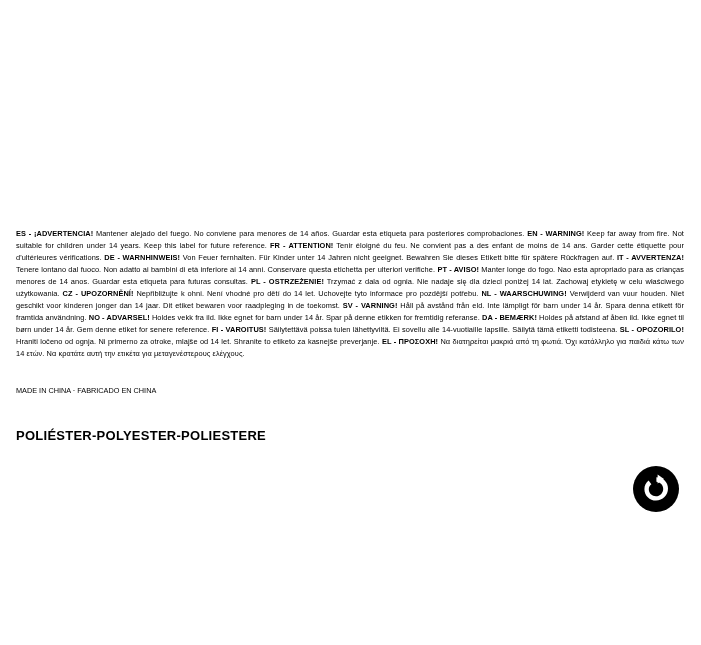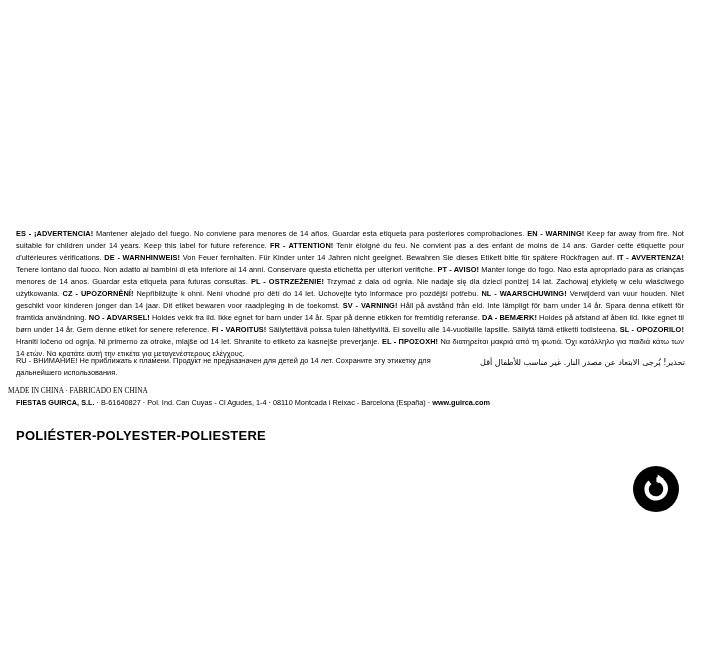--- a/index.html
+++ b/index.html
@@ -54,25 +54,24 @@
     position: absolute;
     left: 16px;
     top: 355px;
     width: 420px;
     font-size: 7.4px;
     line-height: 1.62;
     text-align: left;
   }
   .made-in {
     position: absolute;
-    left: 8px;
+    left: 16px;
     top: 385px;
     font-size: 7.3px;
     line-height: 1.6;
-    font-family: Liberation Serif, serif;
   }
   .company-line {
     position: absolute;
     left: 16px;
     top: 397px;
     font-size: 7.3px;
     line-height: 1.6;
     white-space: nowrap;
   }
   .company-line .bold {
@@ -128,34 +127,26 @@
     <span class="lang">DA - BEMÆRK!</span>
     <span class="txt">Holdes på afstand af åben ild. Ikke egnet til børn under 14 år. Gem denne etiket for senere reference.</span>
     <span class="lang">FI - VAROITUS!</span>
     <span class="txt">Säilytettävä poissa tulen lähettyviltä. Ei sovellu alle 14-vuotiaille lapsille. Säilytä tämä etiketti todisteena.</span>
     <span class="lang">SL - OPOZORILO!</span>
     <span class="txt">Hraniti ločeno od ognja. Ni primerno za otroke, mlajše od 14 let. Shranite to etiketo za kasnejše preverjanje.</span>
     <span class="lang">EL - ΠΡΟΣΟΧΗ!</span>
     <span class="txt">Να διατηρείται μακριά από τη φωτιά. Όχι κατάλληλο για παιδιά κάτω των 14 ετών. Να κρατάτε αυτή την ετικέτα για μεταγενέστερους ελέγχους.</span>
   </div>
 
-  <div class="ru-block">
-    <span class="lang">RU - ВНИМАНИЕ!</span>
-    <span class="txt">Не приближать к пламени. Продукт не предназначен для детей до 14 лет. Сохраните эту этикетку для дальнейшего использования.</span>
-  </div>
 
   <div class="arabic-block">
-    <div>تحذير! يُرجى الابتعاد عن مصدر النار. غير مناسب للأطفال أقل</div>
   </div>
 
   <div class="made-in">MADE IN CHINA · FABRICADO EN CHINA</div>
 
-  <div class="company-line">
-    <span class="bold">FIESTAS GUIRCA, S.L.</span><span> · B-61640827 · Pol. Ind. Can Cuyas - Cl Agudes, 1-4 · 08110 Montcada i Reixac - Barcelona (España) · </span><span class="bold">www.guirca.com</span>
-  </div>
 
   <div class="material-line">POLIÉSTER-POLYESTER-POLIESTERE</div>
 
   <div class="recycle-badge">
     <svg width="46" height="46" viewBox="0 0 46 46" xmlns="http://www.w3.org/2000/svg">
       <circle cx="23" cy="23" r="23" fill="#000000"></circle>
       <path d="M23.4 11.2 C30.0 11.2 35.0 16.0 35.0 22.6 C35.0 29.4 29.6 34.6 23.0 34.6 C16.6 34.6 11.4 29.6 11.4 23.2 C11.4 19.6 13.0 16.6 15.6 14.6 L18.4 18.3 C16.7 19.5 15.8 21.2 15.8 23.2 C15.8 27.1 19.0 30.2 23.0 30.2 C27.0 30.2 30.2 27.0 30.2 22.9 C30.2 19.0 27.3 16.0 23.4 15.7 Z" fill="#ffffff"></path>
       <path d="M24.6 8.6 L31.0 13.0 L24.6 17.4 Z" fill="#ffffff"></path>
     </svg>
   </div>

